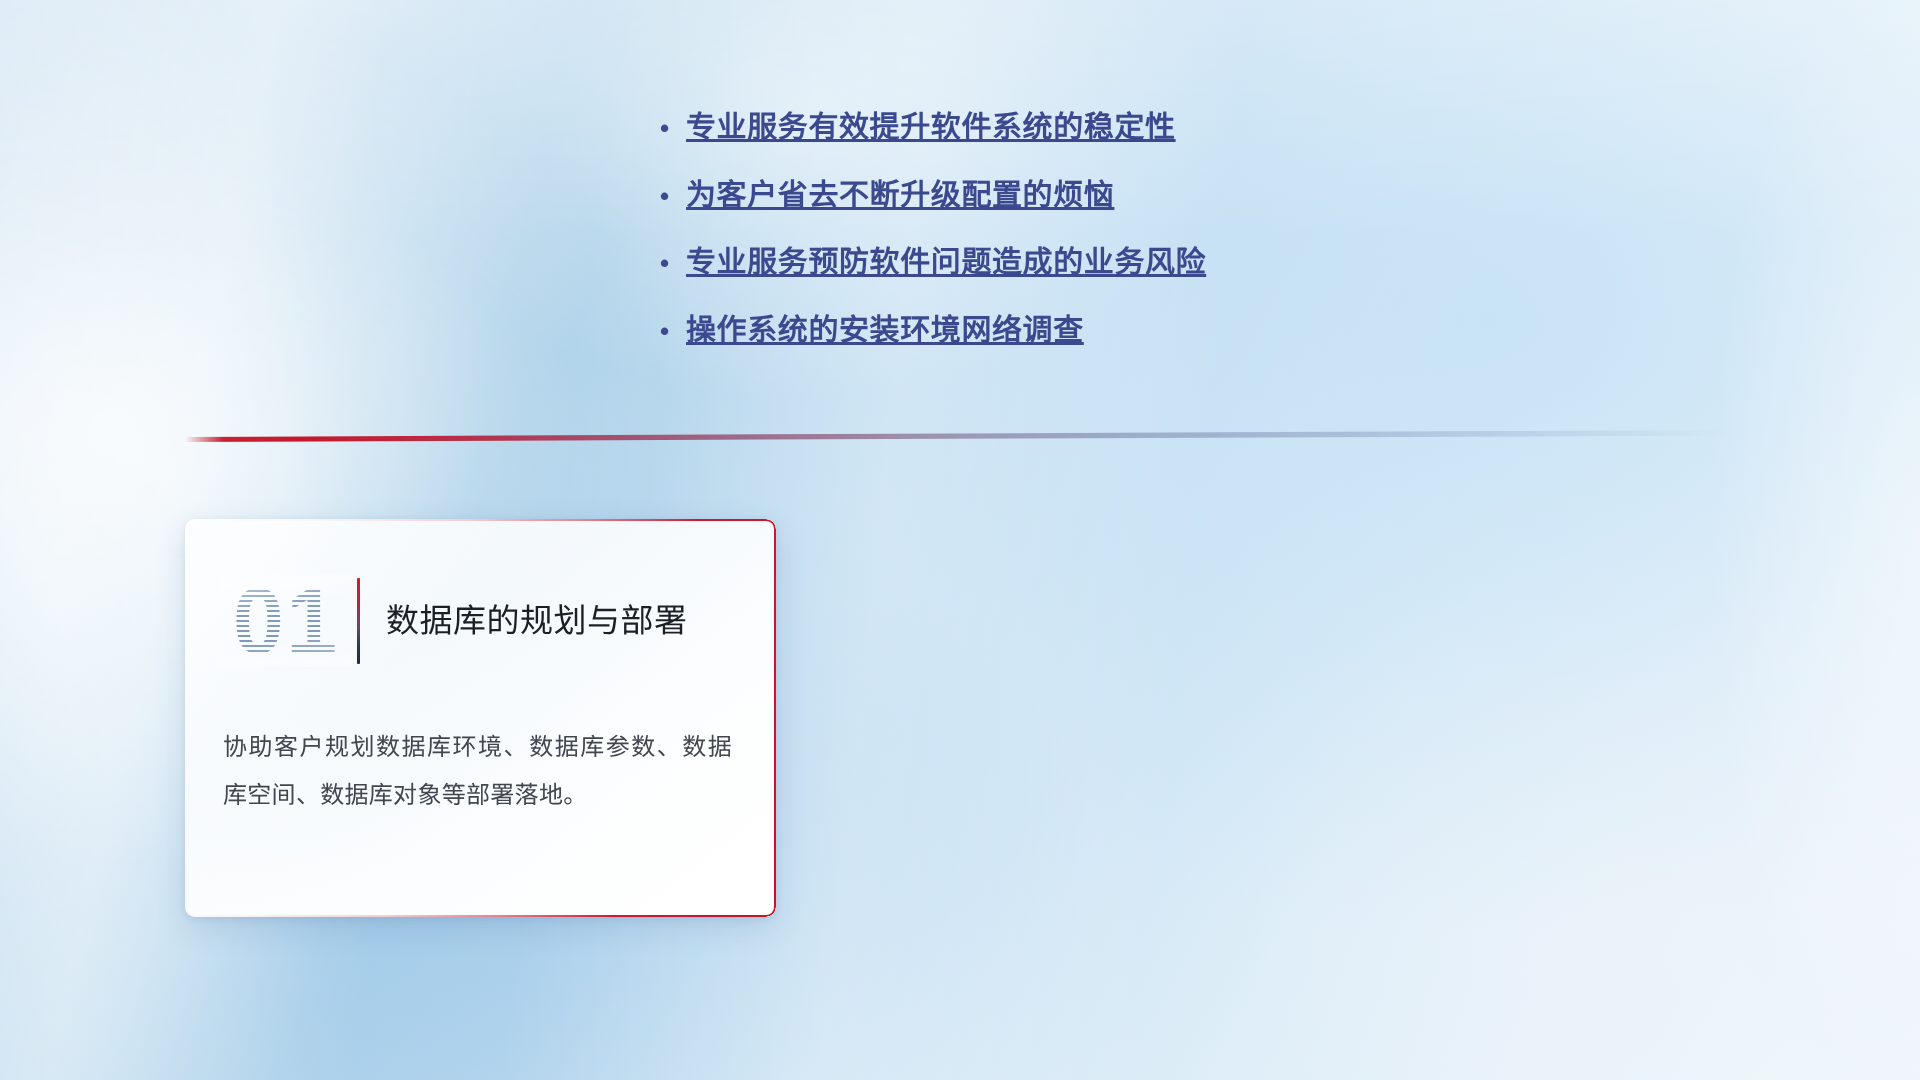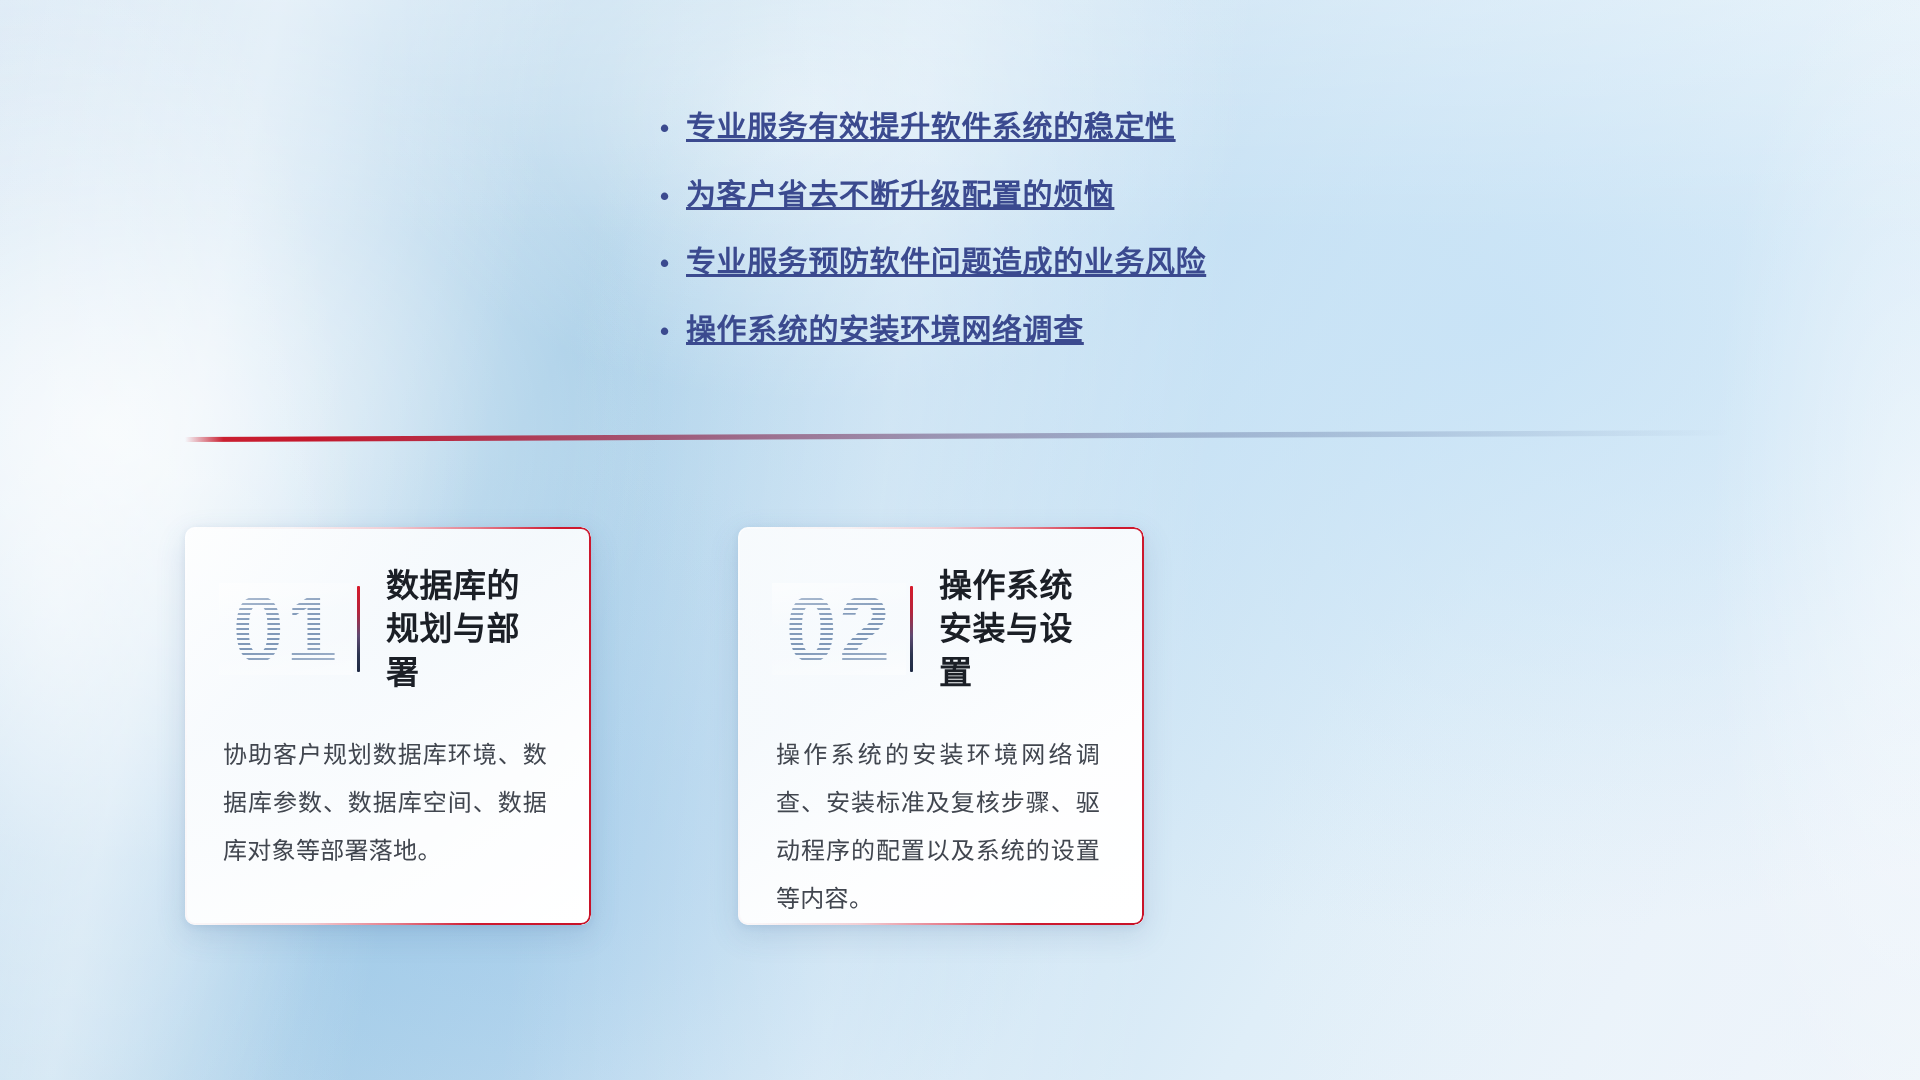--- a/index.html
+++ b/index.html
@@ -106,22 +106,22 @@
   #cards {
     position: absolute;
     left: 0;
     top: 515px;
     width: 1920px;
     height: 420px;
     z-index: 6;
   }
   .card {
     position: absolute;
-    top: 12px;
-    width: 406px;
+    top: 4px;
+    width: 591px;
     height: 398px;
     border-radius: 10px;
     background:
       linear-gradient(150deg, rgba(255,255,255,0.86) 0%, rgba(250,252,254,0.92) 35%, rgba(255,255,255,0.97) 70%, rgba(255,255,255,1) 100%);
     box-shadow: 0 10px 30px rgba(60,100,150,0.16), 0 2px 7px rgba(60,100,150,0.10);
     overflow: hidden;
   }
   .card-1 { left: 185px; }
   .card-2 { left: 738px; }
   .card-3 { left: 1282px; }
@@ -195,21 +195,21 @@
     width: 3px;
     height: 86px;
     margin: 0 26px 0 8px;
     background: linear-gradient(180deg, #d71a2b 0%, #b5243c 30%, #5e4a72 58%, #2c3550 80%, #1f2a44 100%);
     border-radius: 1px;
   }
 
   .card-title {
     flex: 1 1 auto;
     font-size: 33px;
-    font-weight: 700;
+    font-weight: 400;
     line-height: 1.32;
     color: #1b1f26;
     letter-spacing: 0.5px;
   }
 
   .card-body {
     margin-top: 38px;
     font-size: 24px;
     line-height: 2.0;
     color: #41464f;
@@ -258,28 +258,17 @@
       <div class="card-inner">
         <div class="card-head">
           <div class="card-num">01</div>
           <div class="card-rule"></div>
           <div class="card-title">数据库的规划与部署</div>
         </div>
         <div class="card-body">协助客户规划数据库环境、数据库参数、数据库空间、数据库对象等部署落地。</div>
       </div>
     </div>
 
-    <div class="card card-2">
-      <div class="card-border"></div>
-      <div class="card-inner">
-        <div class="card-head">
-          <div class="card-num">02</div>
-          <div class="card-rule"></div>
-          <div class="card-title">操作系统安装与设置</div>
-        </div>
-        <div class="card-body">操作系统的安装环境网络调查、安装标准及复核步骤、驱动程序的配置以及系统的设置等内容。</div>
-      </div>
-    </div>
 
 
   </div>
 
 </div>
 
 </body></html>

